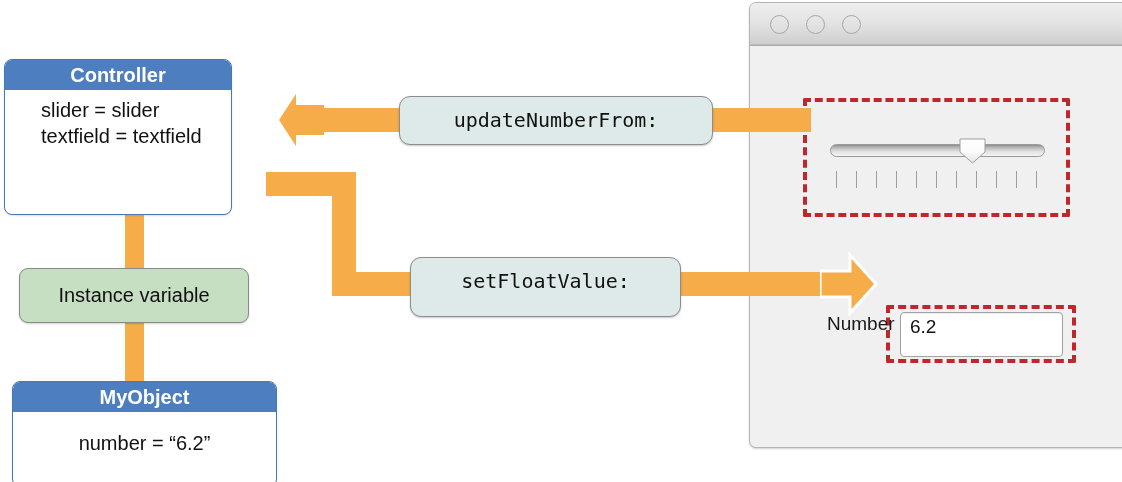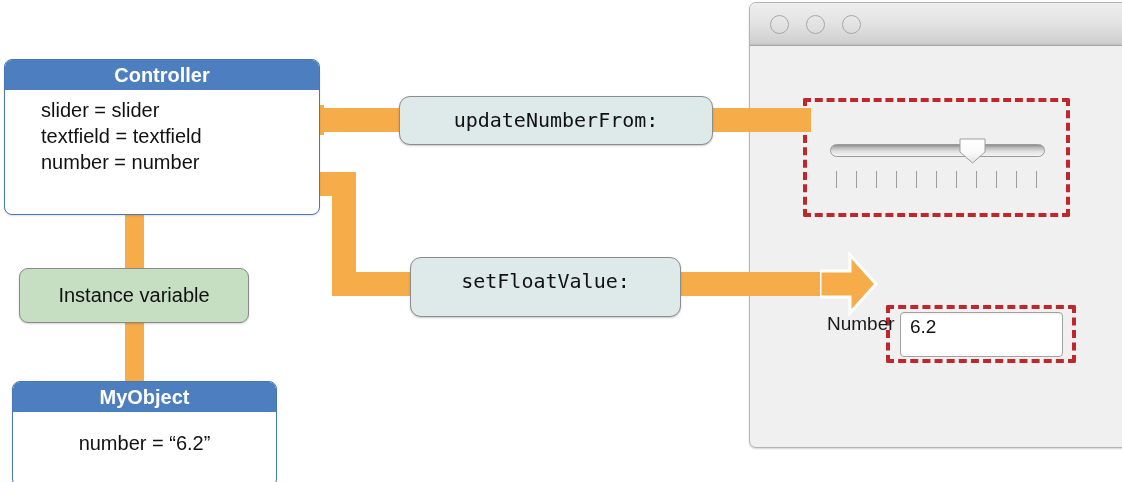--- a/index.html
+++ b/index.html
@@ -138,21 +138,21 @@
   .class-body {
     background: #ffffff;
     padding: 7px 0 7px 36px;
   }
   .class-body div {
     font-size: 20px;
     color: #111111;
     line-height: 26px;
     white-space: nowrap;
   }
-  #controller-box { left: 4px; top: 59px; width: 316px; height: 156px; }
+  #controller-box { left: 4px; top: 59px; width: 228px; height: 156px; }
   #myobject-box   { left: 12px; top: 381px; width: 265px; height: 106px; }
   #myobject-box .class-body { padding-left: 0; text-align: center; }
   #myobject-box .class-body div { font-size: 20px; line-height: 30px; padding-top: 9px;}
 
   
   #instance-variable {
     left: 19px; top: 268px;
     width: 230px; height: 55px;
     background: #c6dfc2;
     border: 1px solid #8a8a8a;
@@ -275,21 +275,20 @@
 </div>
 
 <div class="msg-pill" id="msg-update">updateNumberFrom:</div>
 <div class="msg-pill" id="msg-setfloat">setFloatValue:</div>
 
 <div class="class-box" id="controller-box">
   <div class="class-title">Controller</div>
   <div class="class-body">
     <div>slider = slider</div>
     <div>textfield = textfield</div>
-    <div>number = number</div>
   </div>
 </div>
 
 <div class="abs" id="instance-variable">Instance variable</div>
 
 <div class="class-box" id="myobject-box">
   <div class="class-title">MyObject</div>
   <div class="class-body">
     <div>number = “6.2”</div>
   </div>

